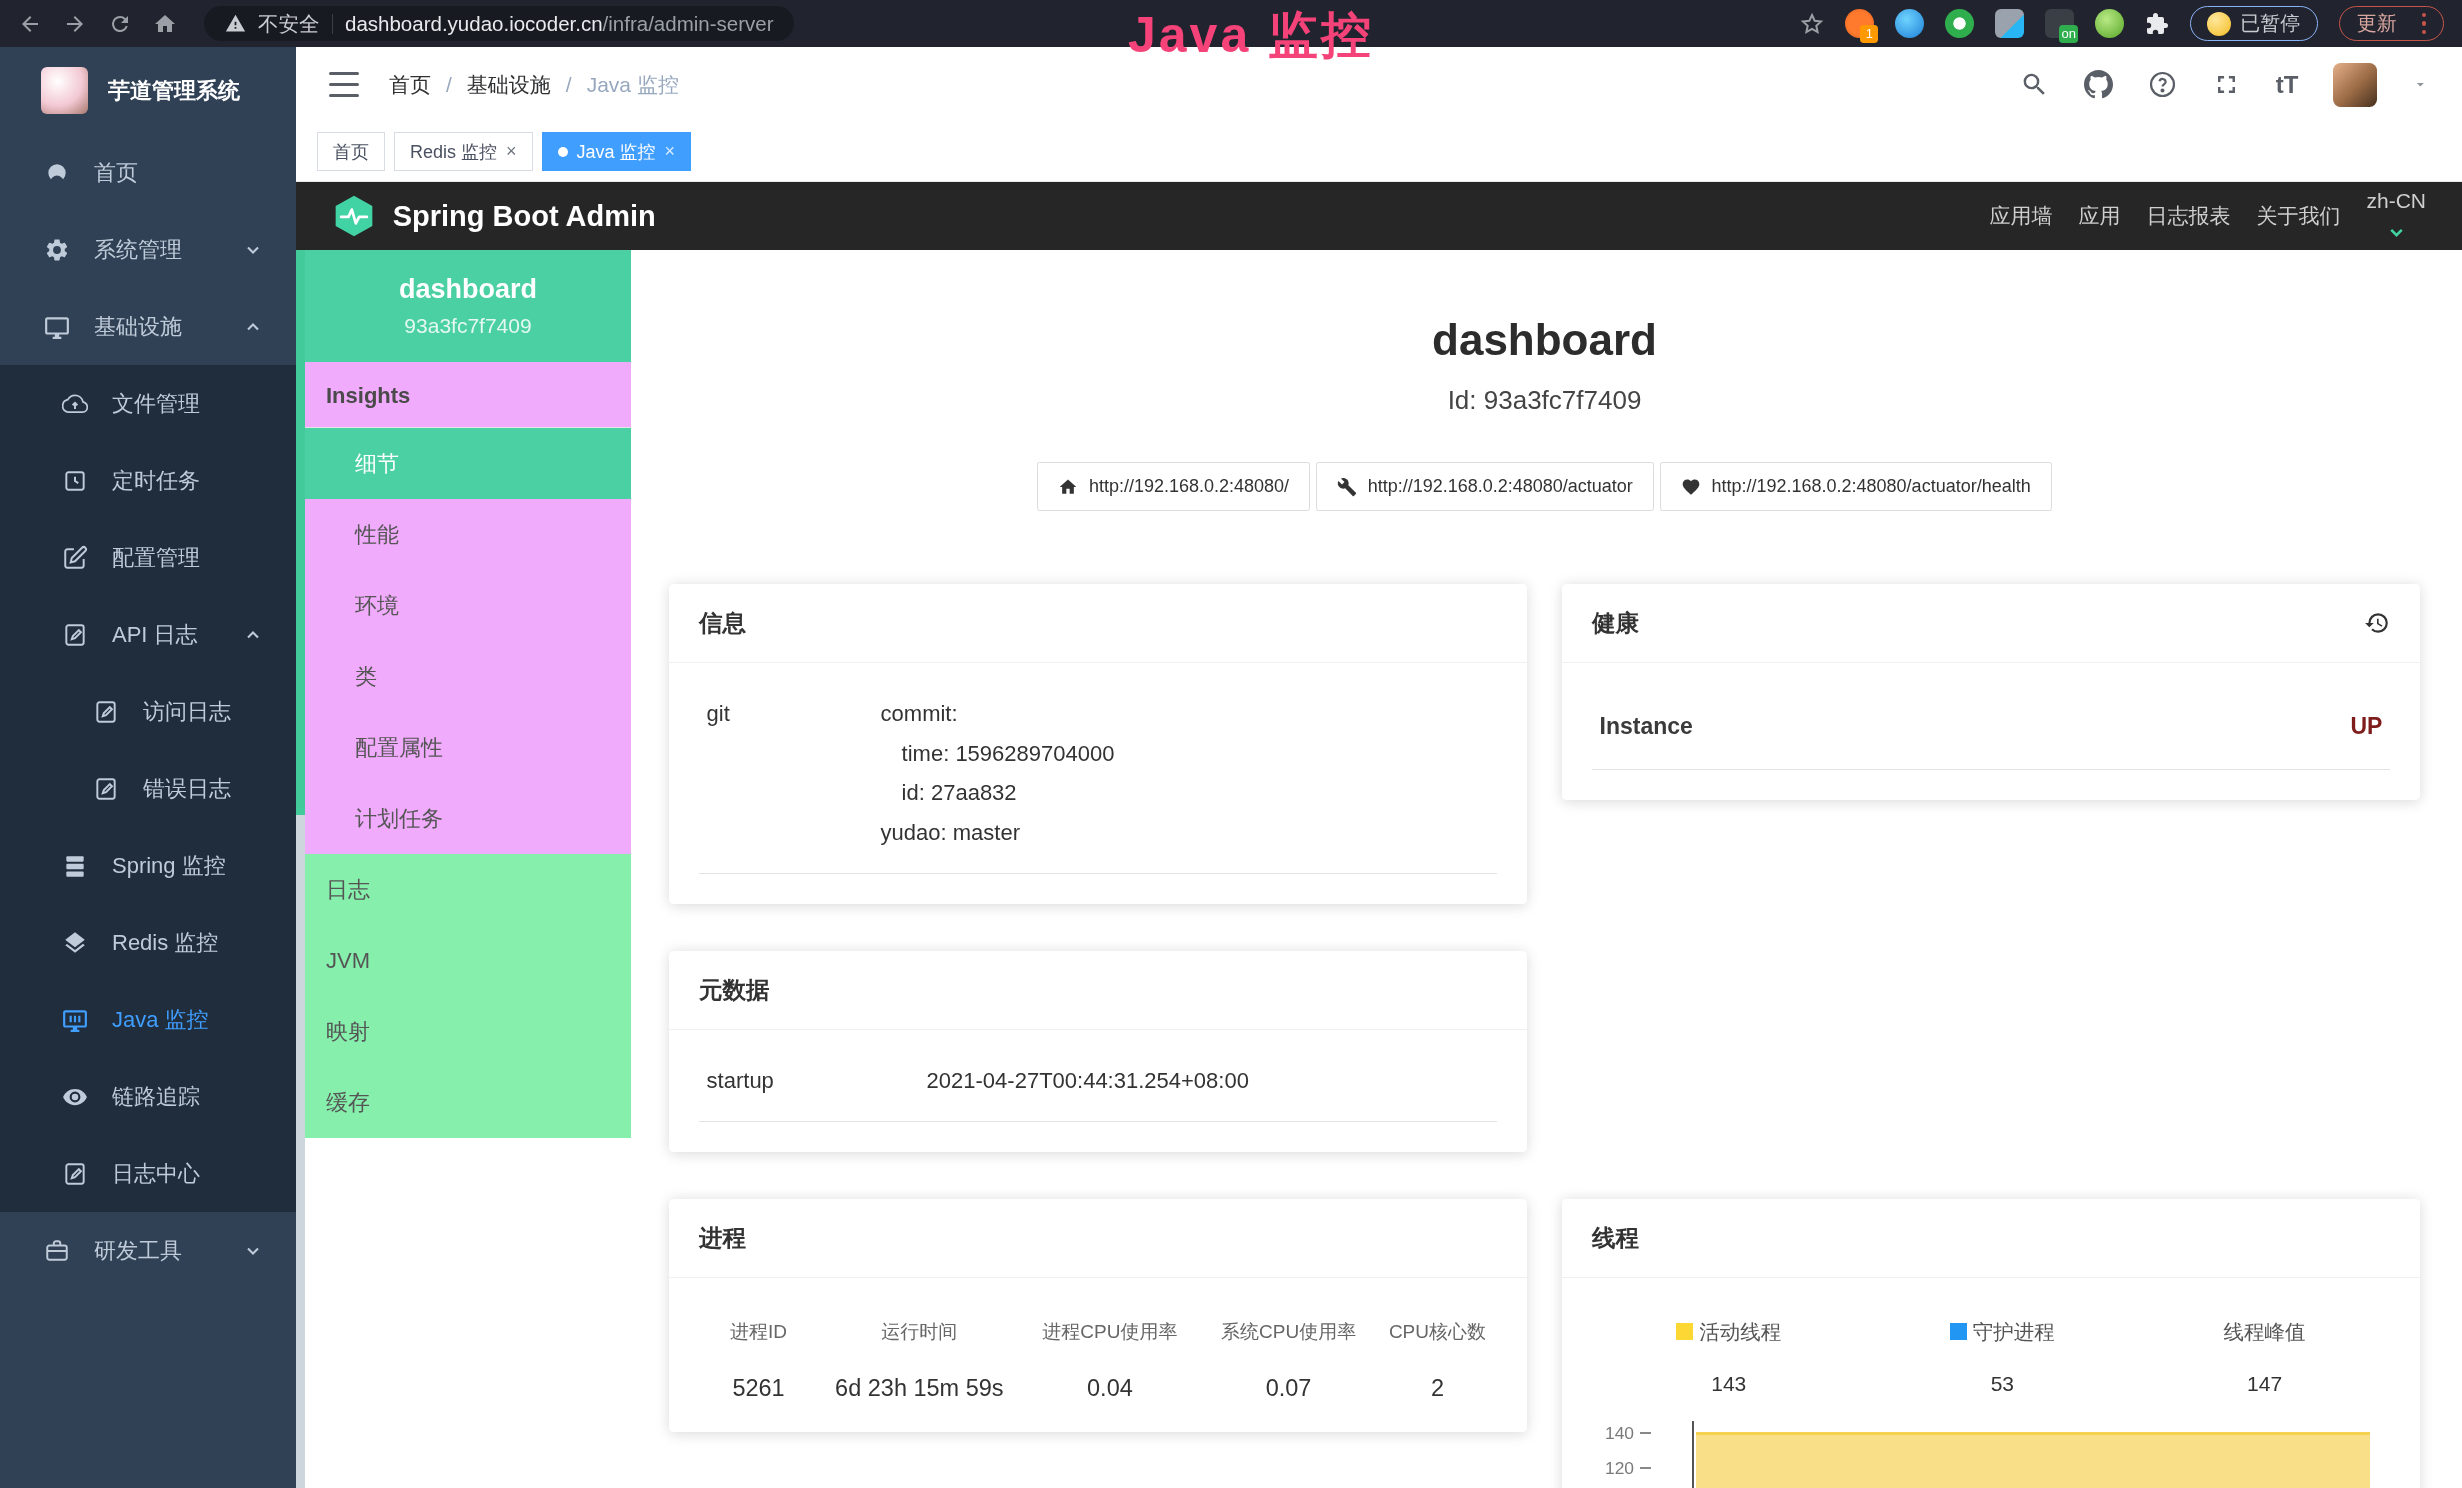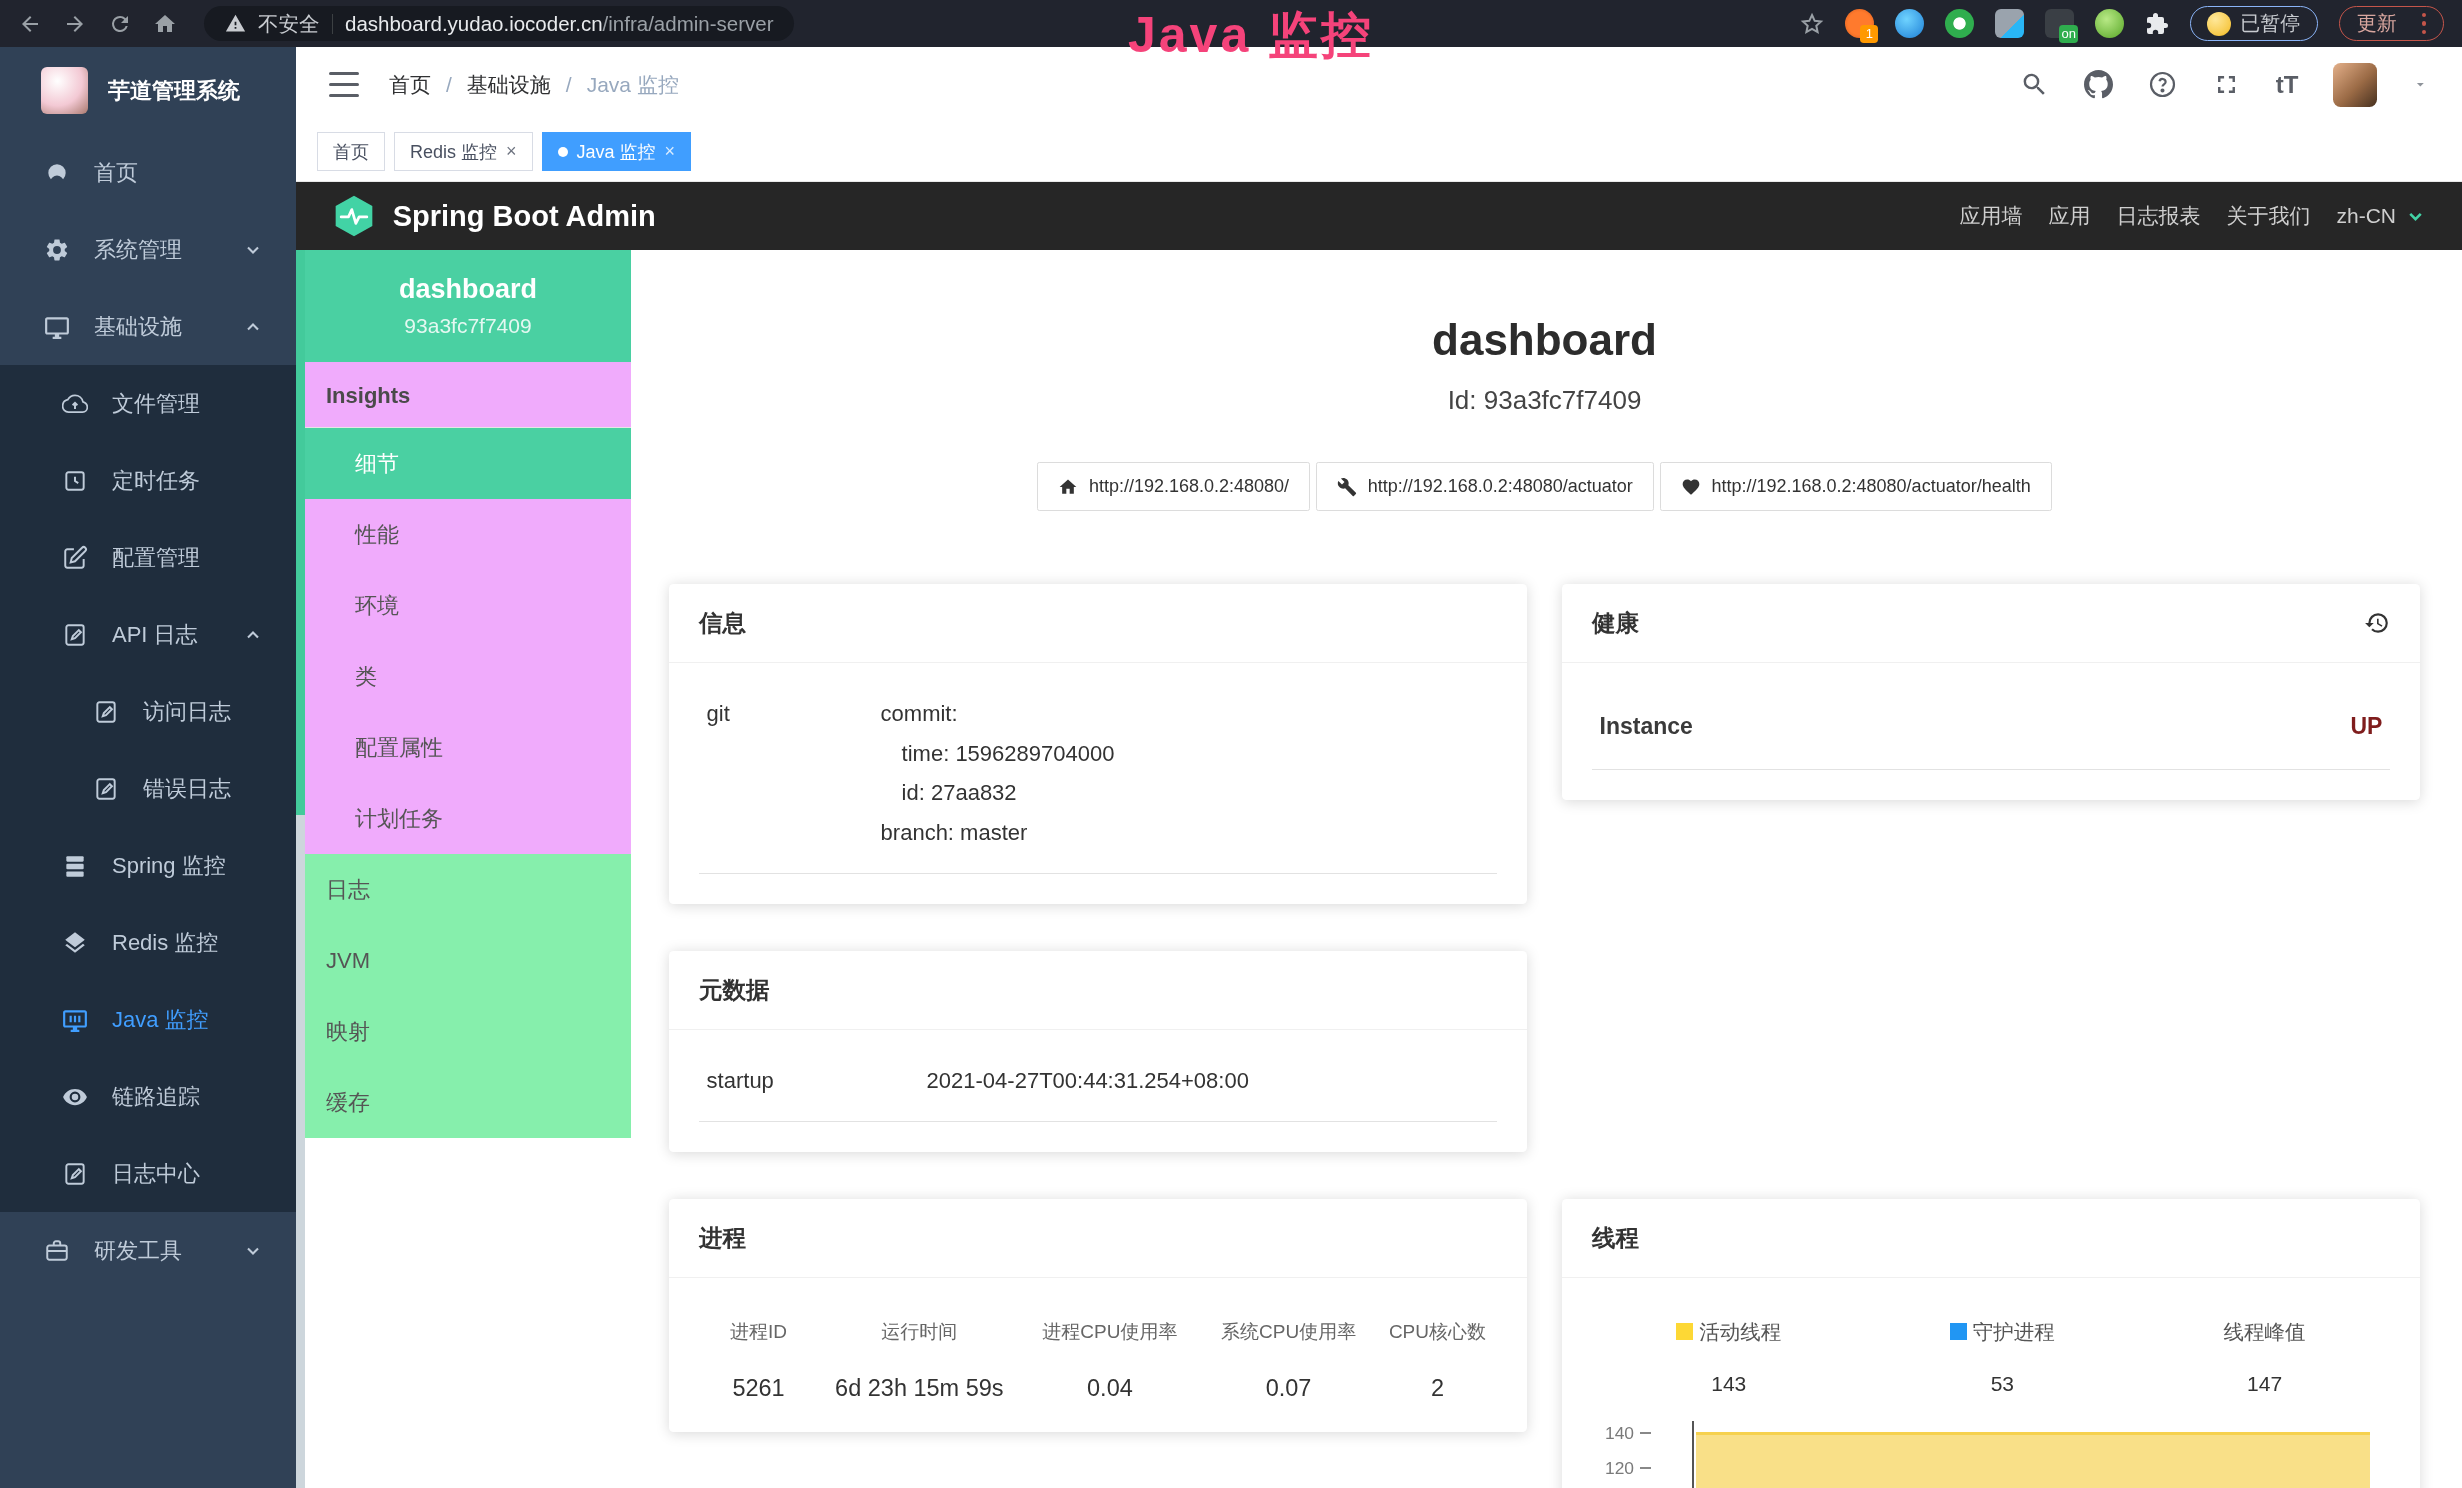--- a/index.html
+++ b/index.html
@@ -65,21 +65,21 @@
        font-size:18px;color:#495060;background:#fff;cursor:pointer;white-space:nowrap;}
   .tab.active{background:#409eff;border-color:#409eff;color:#fff;}
   .tab .dot{width:10px;height:10px;border-radius:50%;background:#fff;}
   .tab .x{font-size:18px;opacity:.8;}
 
   
   .sba-header{height:68px;background:#262626;display:flex;align-items:center;padding:0 36px;}
   .brand{display:flex;align-items:center;gap:16.7px;color:#fff;font-size:29px;font-weight:bold;}
   .brand svg{width:44px;height:44px;}
   .sba-nav{margin-left:auto;display:flex;align-items:center;gap:26px;font-size:21px;color:#cfcfcf;}
-  .lang{display:flex;align-items:center;gap:9px;cursor:pointer;}
+  .lang{display:flex;align-items:center;gap:9px;cursor:pointer;flex-direction:column;}
   .lang svg{width:21px;height:21px;color:#42d3a5;}
   .sba-nav .nav-item{cursor:pointer;}
 
   .sba-body{flex:1;display:flex;min-height:0;}
   .sba-scroll{width:9px;background:#cdd6dc;position:relative;flex-shrink:0;}
   .sba-thumb{position:absolute;top:0;left:0;width:100%;height:565px;background:#43ca9b;}
 
   .sba-side{width:326px;flex-shrink:0;background:#fff;display:flex;flex-direction:column;font-size:22px;}
   .inst-head{height:112px;background:#4ad0a2;color:#fff;text-align:center;display:flex;flex-direction:column;
              justify-content:center;gap:9px;cursor:pointer;}
@@ -460,21 +460,21 @@
                   <div class="card-title">
                       <span>信息</span>
                     </div>
                   <div class="card-body">
                     <div class="kv">
                       <span class="kv-label">git</span>
                       <span class="v-lines">
                         <span>commit:</span>
                         <span class="indent">time: 1596289704000</span>
                         <span class="indent">id: 27aa832</span>
-                        <span>branch: master</span>
+                        <span>yudao: master</span>
                       </span>
                     </div>
                   </div>
                 </div>
               </div>
               <div class="colw">
                 <div class="card">
                   <div class="card-title">
                     <span>健康</span>
                     <svg viewBox="0 0 24 24" fill="currentColor">

